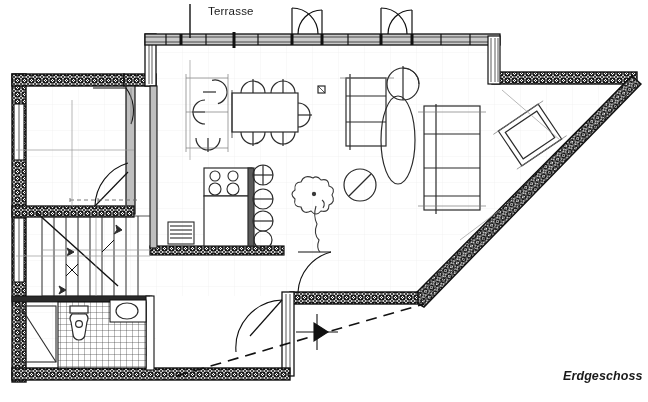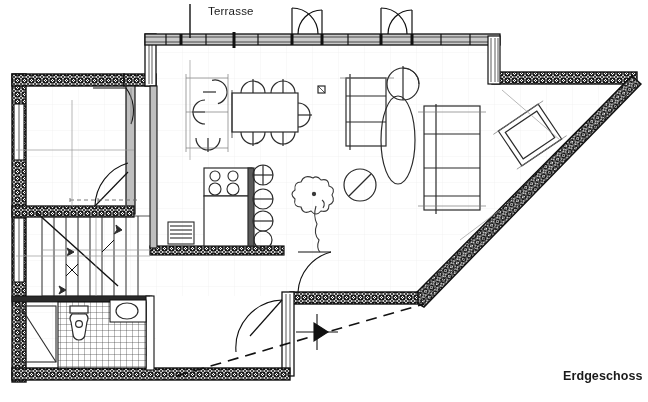--- a/index.html
+++ b/index.html
@@ -2,21 +2,21 @@
 <html><head>
 <meta charset="utf-8">
 <style>
   html,body{margin:0;padding:0;background:#ffffff;}
   body{width:648px;height:402px;overflow:hidden;
        font-family:"Liberation Sans", sans-serif;}
   #plan-root{position:relative;width:548px;height:402px;background:#ffffff;}
   svg.plan{position:absolute;left:0;top:0;width:648px;height:402px;display:block;}
   .label{position:absolute;color:#1a1a1a;white-space:nowrap;}
   #label-terrasse{left:208px;top:5px;font-size:11.5px;letter-spacing:.2px;}
-  #label-erdgeschoss{left:563px;top:369px;font-size:12.5px;font-weight:600;letter-spacing:.1px;}
+  #label-erdgeschoss{left:563px;top:369px;font-size:12.5px;font-weight:600;letter-spacing:.1px;font-style:italic;}
 </style>
 </head>
 <body>
 
 <div id="plan-root">
 
   <svg class="plan" viewBox="0 0 648 402">
     <defs>
 
       <pattern id="wallhatch" width="7" height="7" patternUnits="userSpaceOnUse">

